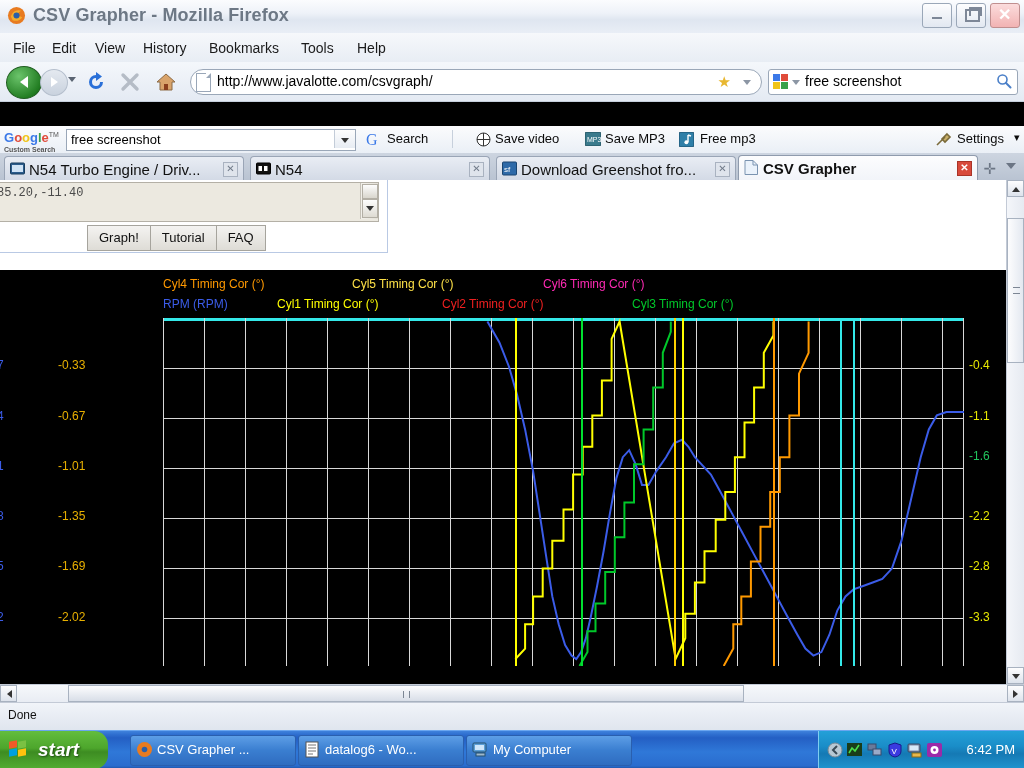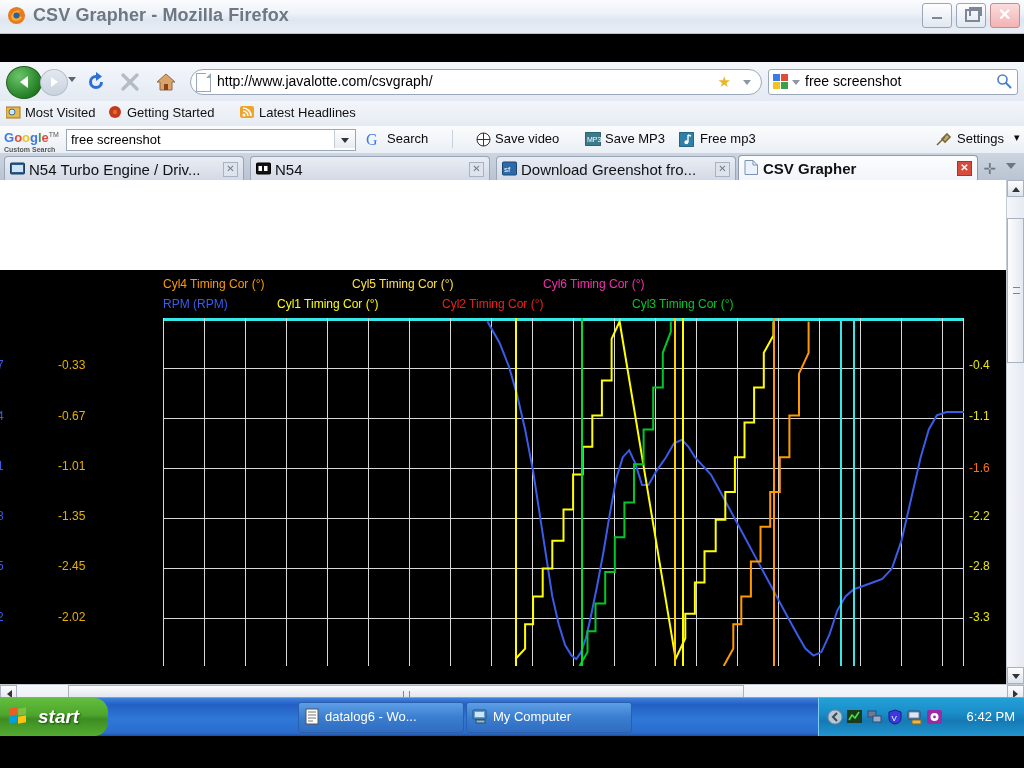--- a/index.html
+++ b/index.html
@@ -245,21 +245,21 @@
 
   
   .statusbar{
     position:absolute;left:0;top:702px;width:1024px;height:28px;
     background:linear-gradient(to bottom,#f1f4f9,#dfe5ee);border-top:1px solid #c3cad6;
   }
   .statusbar .txt{position:absolute;left:8px;top:5px;font-size:12px;color:#111;}
 
   
   .taskbar{
-    position:absolute;left:0;top:697px;width:1024px;height:38px;
+    position:absolute;left:0;top:730px;width:1024px;height:38px;
     background:linear-gradient(to bottom,#3f82dc 0%,#2f6fd0 9%,#245fc4 18%,#2f78d8 55%,#2a6cce 92%,#1c4f9e 100%);
     border-top:1px solid #6aa6f0;
   }
   .startbtn{
     position:absolute;left:0;top:0;width:108px;height:38px;
     background:linear-gradient(to bottom,#63bd3e 0%,#4da62c 45%,#3d8c22 55%,#53ad31 100%);
     border-radius:0 14px 14px 0;
   }
   .startbtn .lbl{
     position:absolute;left:38px;top:8px;font-size:19px;font-style:italic;font-weight:bold;color:#fff;
@@ -300,20 +300,29 @@
         </div>
       <div class="wbtn">
           <span class="ico-max"></span>
         </div>
       <div class="wbtn close">
           <span class="ico-x">✕</span>
         </div>
     </div>
   </div>
 
+  <div class="menubar">
+    <div class="mi" style="left:6px">File</div>
+    <div class="mi" style="left:45px">Edit</div>
+    <div class="mi" style="left:88px">View</div>
+    <div class="mi" style="left:136px">History</div>
+    <div class="mi" style="left:202px">Bookmarks</div>
+    <div class="mi" style="left:294px">Tools</div>
+    <div class="mi" style="left:350px">Help</div>
+  </div>
 
   <div class="navbar">
     <div class="backbtn"></div>
     <div class="fwdbtn"></div>
     <div class="navcaret"></div>
     <svg class="reload" viewBox="0 0 22 22">
       <path d="M18 11 A7 7 0 1 1 11 4 L11 1 L17 5.5 L11 10 L11 7 A4 4 0 1 0 15 11 Z" fill="#2a70d8"></path>
     </svg>
     <svg class="stopx" viewBox="0 0 20 20">
       <path d="M3 3 L17 17 M17 3 L3 17" stroke="#b5bcc6" stroke-width="3.4" stroke-linecap="round"></path>
@@ -339,38 +348,20 @@
       </span>
       <span class="scaret"></span>
       <span class="stext">free screenshot</span>
       <svg class="magnify" viewBox="0 0 16 16">
         <circle cx="6.5" cy="6.5" r="4.5" fill="none" stroke="#4a7fc8" stroke-width="1.6"></circle>
         <path d="M10 10 L14.5 14.5" stroke="#4a7fc8" stroke-width="2" stroke-linecap="round"></path>
       </svg>
     </div>
   </div>
 
-  <div class="bmbar">
-    <svg class="bmico" style="left:6px" viewBox="0 0 15 14">
-      <rect x="0" y="2" width="14" height="11" fill="#e8b84b" stroke="#a0781f"></rect>
-      <circle cx="6" cy="7" r="3" fill="#cfe6fa" stroke="#3a6fa8"></circle>
-    </svg>
-    <div class="bmitem" style="left:25px">Most Visited</div>
-    <svg class="bmico" style="left:108px" viewBox="0 0 15 14">
-      <circle cx="7" cy="7" r="6" fill="#c23a1d"></circle>
-        <circle cx="7" cy="7" r="2.2" fill="#e8662c"></circle>
-    </svg>
-    <div class="bmitem" style="left:127px">Getting Started</div>
-    <svg class="bmico" style="left:240px" viewBox="0 0 15 14">
-      <rect x="0" y="1" width="14" height="12" rx="2" fill="#f0a32a"></rect>
-      <circle cx="4" cy="10" r="1.5" fill="#fff"></circle>
-      <path d="M3 3 A8 8 0 0 1 11 11 M3 6 A5 5 0 0 1 8 11" stroke="#fff" stroke-width="1.6" fill="none"></path>
-    </svg>
-    <div class="bmitem" style="left:259px">Latest Headlines</div>
-  </div>
 
   <div class="gtbar">
     <div class="glogo">
       <div><span style="color:#3b79e8">G</span><span style="color:#e04b3a">o</span><span style="color:#f0c419">o</span><span style="color:#3b79e8">g</span><span style="color:#39a04a">l</span><span style="color:#e04b3a">e</span><sup style="font-size:7px;color:#555">TM</sup></div>
       <div style="font-size:7px;color:#555;margin-top:1px">
         <span>Custom</span>
         <span>Search</span>
       </div>
     </div>
     <div class="gsearchin">
@@ -438,20 +429,34 @@
       </svg>
       <span class="tlabel" style="width:180px">CSV Grapher</span>
       <span class="tclose">✕</span>
     </div>
     <div class="tabplus">✛</div>
     <div class="tablist"></div>
   </div>
 
   <div class="page">
 
+    <div class="formbox">
+      <div class="textarea">
+        <div class="ta-text">85.20,-11.40</div>
+        <div class="ta-sb">
+          <div class="thumb"></div>
+          <div class="down"></div>
+        </div>
+      </div>
+      <div class="btnrow">
+        <div class="gbtn">Graph!</div>
+        <div class="gbtn">Tutorial</div>
+        <div class="gbtn">FAQ</div>
+      </div>
+    </div>
 
     <div class="chartwrap">
       <div class="legend">
         <div class="lg" style="left: 163px; top: 7px; color: rgb(255, 153, 0);">Cyl4 Timing Cor (°)</div>
         <div class="lg" style="left: 352px; top: 7px; color: #fde047;">Cyl5 Timing Cor (°)</div>
         <div class="lg" style="left: 543px; top: 7px; color: rgb(255, 42, 180);">Cyl6 Timing Cor (°)</div>
         <div class="lg" style="left: 163px; top: 27px; color: rgb(59, 92, 232);">RPM (RPM)</div>
         <div class="lg" style="left: 252px; top: 27px; color: rgb(255, 255, 0); margin-left: 25px;">Cyl1 Timing Cor (°)</div>
         <div class="lg" style="left: 442px; top: 27px; color: rgb(238, 32, 32);">Cyl2 Timing Cor (°)</div>
         <div class="lg" style="left: 632px; top: 27px; color: rgb(0, 200, 42);">Cyl3 Timing Cor (°)</div>
@@ -464,21 +469,21 @@
           <div class="ytick" style="left: -3px; top: 95px; color: rgb(59, 92, 232);">4</div>
           <div class="ytick" style="left: -3px; top: 145px; color: rgb(59, 92, 232);">1</div>
           <div class="ytick" style="left: -3px; top: 195px; color: rgb(59, 92, 232);">8</div>
           <div class="ytick" style="left: -3px; top: 245px; color: rgb(59, 92, 232);">5</div>
           <div class="ytick" style="left: -3px; top: 296px; color: rgb(59, 92, 232);">2</div>
 
           <div class="ytick" style="left: 58px; top: 44px; color: rgb(232, 176, 0);">-0.33</div>
           <div class="ytick" style="left: 58px; top: 95px; color: rgb(232, 176, 0);">-0.67</div>
           <div class="ytick" style="left: 58px; top: 145px; color: rgb(232, 176, 0);">-1.01</div>
           <div class="ytick" style="left: 58px; top: 195px; color: rgb(232, 176, 0);">-1.35</div>
-          <div class="ytick" style="left: 58px; top: 245px; color: rgb(232, 176, 0);">-2.45</div>
+          <div class="ytick" style="left: 58px; top: 245px; color: rgb(232, 176, 0);">-1.69</div>
           <div class="ytick" style="left: 58px; top: 296px; color: rgb(232, 176, 0);">-2.02</div>
         </div>
 
         <div class="plot">
           <div class="topline" style="background: rgb(52, 232, 232);"></div>
 
           <div class="grid-h" style="top:50px"></div>
           <div class="grid-h" style="top:100px"></div>
           <div class="grid-h" style="top:150px"></div>
           <div class="grid-h" style="top:200px"></div>
@@ -520,21 +525,21 @@
               <div class="vmark" style="left: 519.048px; background: rgb(255, 255, 0);"></div>
               <div class="vmark" style="left: 610.362px; background: rgb(255, 153, 0);"></div>
               <div class="vmark" style="left: 676.845px; background: rgb(52, 232, 232);"></div>
               <div class="vmark" style="left: 690.462px; background: rgb(52, 232, 232);"></div>
             </div>
         </div>
 
         <div class="ylabels-r">
           <div class="ytick" style="left: 4px; top: 44px; color: rgb(232, 232, 0);">-0.4</div>
           <div class="ytick" style="left: 4px; top: 95px; color: rgb(232, 232, 0);">-1.1</div>
-          <div class="ytick" style="left: 4px; top: 147px; color: #f97316;">-1.6</div>
+          <div class="ytick" style="left: 4px; top: 135px; color: #22c55e;">-1.6</div>
           <div class="ytick" style="left: 4px; top: 195px; color: rgb(232, 232, 0);">-2.2</div>
           <div class="ytick" style="left: 4px; top: 245px; color: rgb(232, 232, 0);">-2.8</div>
           <div class="ytick" style="left: 4px; top: 296px; color: rgb(232, 232, 0);">-3.3</div>
         </div>
 
       </div>
     </div>
   </div>
 
   <div class="vsb">
@@ -557,20 +562,27 @@
     <div class="startbtn">
       <span class="flag">
         <i style="left:0;top:0;background:#f05a28;transform:skewY(-10deg)"></i>
         <i style="left:9px;top:0;background:#7ac143;transform:skewY(-10deg)"></i>
         <i style="left:0;top:8px;background:#00a0df;transform:skewY(-10deg)"></i>
         <i style="left:9px;top:8px;background:#ffc20e;transform:skewY(-10deg)"></i>
       </span>
       <span class="lbl">start</span>
     </div>
 
+    <div class="tbtn" style="left:130px;width:164px">
+      <svg class="ico" viewBox="0 0 17 17">
+        <circle cx="8.5" cy="8.5" r="7.5" fill="#e87b20"></circle>
+          <circle cx="8.5" cy="8.5" r="2.8" fill="#2a5fa8"></circle>
+      </svg>
+      <span class="lbl">CSV Grapher ...</span>
+    </div>
     <div class="tbtn" style="left:298px;width:164px">
       <svg class="ico" viewBox="0 0 17 17">
         <rect x="2" y="1" width="12" height="15" fill="#fff" stroke="#555"></rect>
         <path d="M4 4 H12 M4 7 H12 M4 10 H12 M4 13 H9" stroke="#777" stroke-width="1"></path>
       </svg>
       <span class="lbl">datalog6 - Wo...</span>
     </div>
     <div class="tbtn" style="left:466px;width:164px">
       <svg class="ico" viewBox="0 0 17 17">
         <rect x="1" y="2" width="13" height="9" rx="1" fill="#5c9fd8" stroke="#25506f"></rect>

